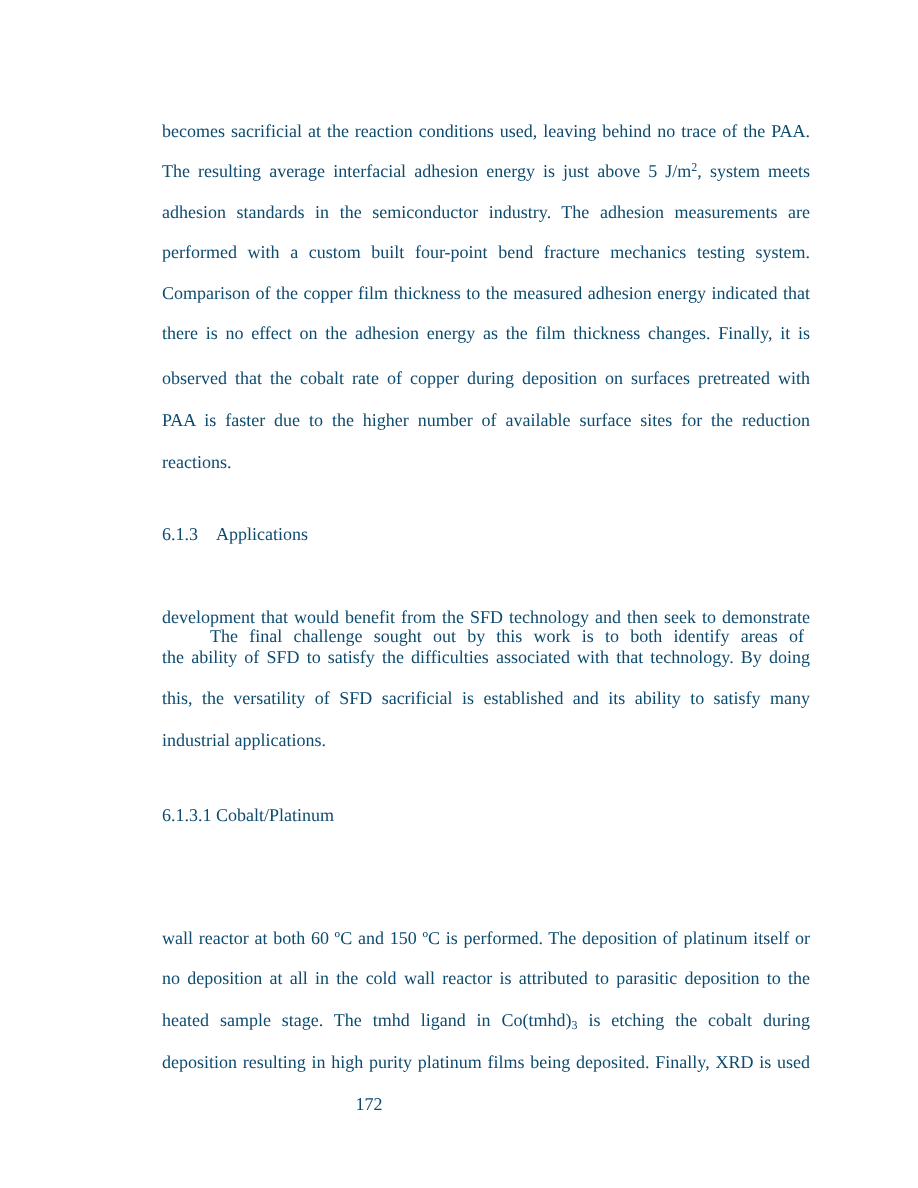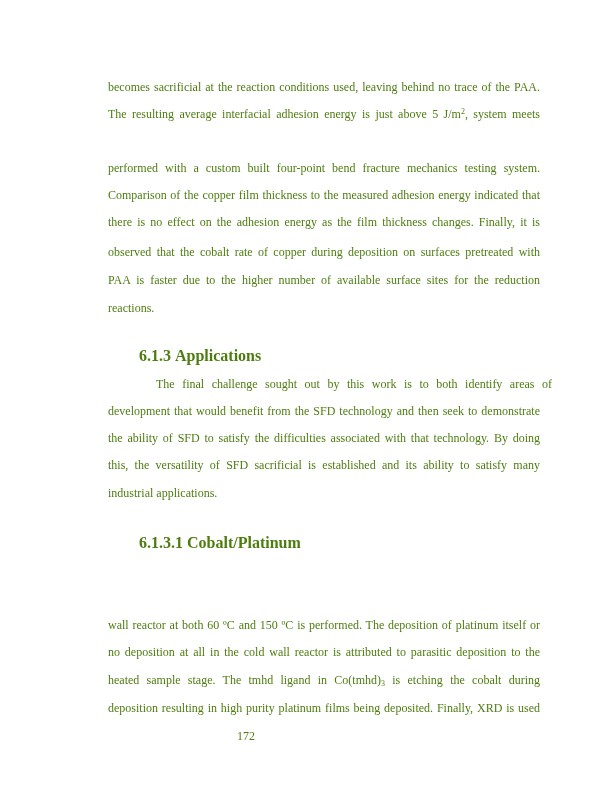--- a/index.html
+++ b/index.html
@@ -1,48 +1,49 @@
 <!DOCTYPE html>
 <html><head>
 <meta charset="utf-8">
 <style>
   html, body { margin: 0; padding: 0; background: #ffffff; }
   body { width: 612px; height: 792px; position: relative; overflow: hidden; }
   .page {
     position: absolute; left: 0; top: 0; width: 612px; height: 792px;
-    background: #ffffff; color: #4d7c0f;
+    background: #ffffff; color: #0c4a6e;
     font-family: "Liberation Serif", "DejaVu Serif", serif;
   }
   .line {
     position: absolute; left: 108px; width: 432px;
     font-size: 12px; line-height: 14px; white-space: nowrap;
     text-align: justify; text-align-last: justify;
   }
   .line.last { text-align-last: left; }
-  .line.indent { left: 156px; width: 396px; }
+  .line.indent { left: 140px; width: 396px; margin-top: 40px; }
   .heading {
-    position: absolute; left: 108px; font-size: 16px; line-height: 14px;
-    font-weight: bold; white-space: nowrap; margin-left: 31px;
+    position: absolute; left: 108px; font-size: 12px; line-height: 14px;
+    font-weight: normal; white-space: nowrap;
   }
   .heading .num { display: inline-block; width: 36px; }
   sub, sup { font-size: 8px; line-height: 0; }
   sup { vertical-align: 4px; }
   sub { vertical-align: -2px; }
   .pagenum {
     position: absolute; left: 0; width: 492px; text-align: center;
     top: 729px; font-size: 12px; line-height: 14px;
   }
 </style>
 </head>
 <body>
 
 <div class="page">
 
   <div class="line" style="top:80px">becomes sacrificial at the reaction conditions used, leaving behind no trace of the PAA.</div>
   <div class="line" style="top:107px"><span>The resulting average interfacial adhesion energy is just above 5 J/m</span><sup>2</sup><span>, system meets</span></div>
+  <div class="line" style="top:134px">adhesion standards in the semiconductor industry.  The adhesion measurements are</div>
   <div class="line" style="top:161px">performed with a custom built four-point bend fracture mechanics testing system.</div>
   <div class="line" style="top:188px">Comparison of the copper film thickness to the measured adhesion energy indicated that</div>
   <div class="line" style="top:215px">there is no effect on the adhesion energy as the film thickness changes.  Finally, it is</div>
   <div class="line" style="top:245px">observed that the cobalt rate of copper during deposition on surfaces pretreated with</div>
   <div class="line" style="top:273px">PAA is faster due to the higher number of available surface sites for the reduction</div>
   <div class="line last" style="top:301px">reactions.</div>
 
   <div class="heading" style="top:349px"><span class="num">6.1.3</span><span>Applications</span></div>
   <div class="line indent" style="top:377px">The final challenge sought out by this work is to both identify areas of</div>
   <div class="line" style="top:404px">development that would benefit from the SFD technology and then seek to demonstrate</div>

